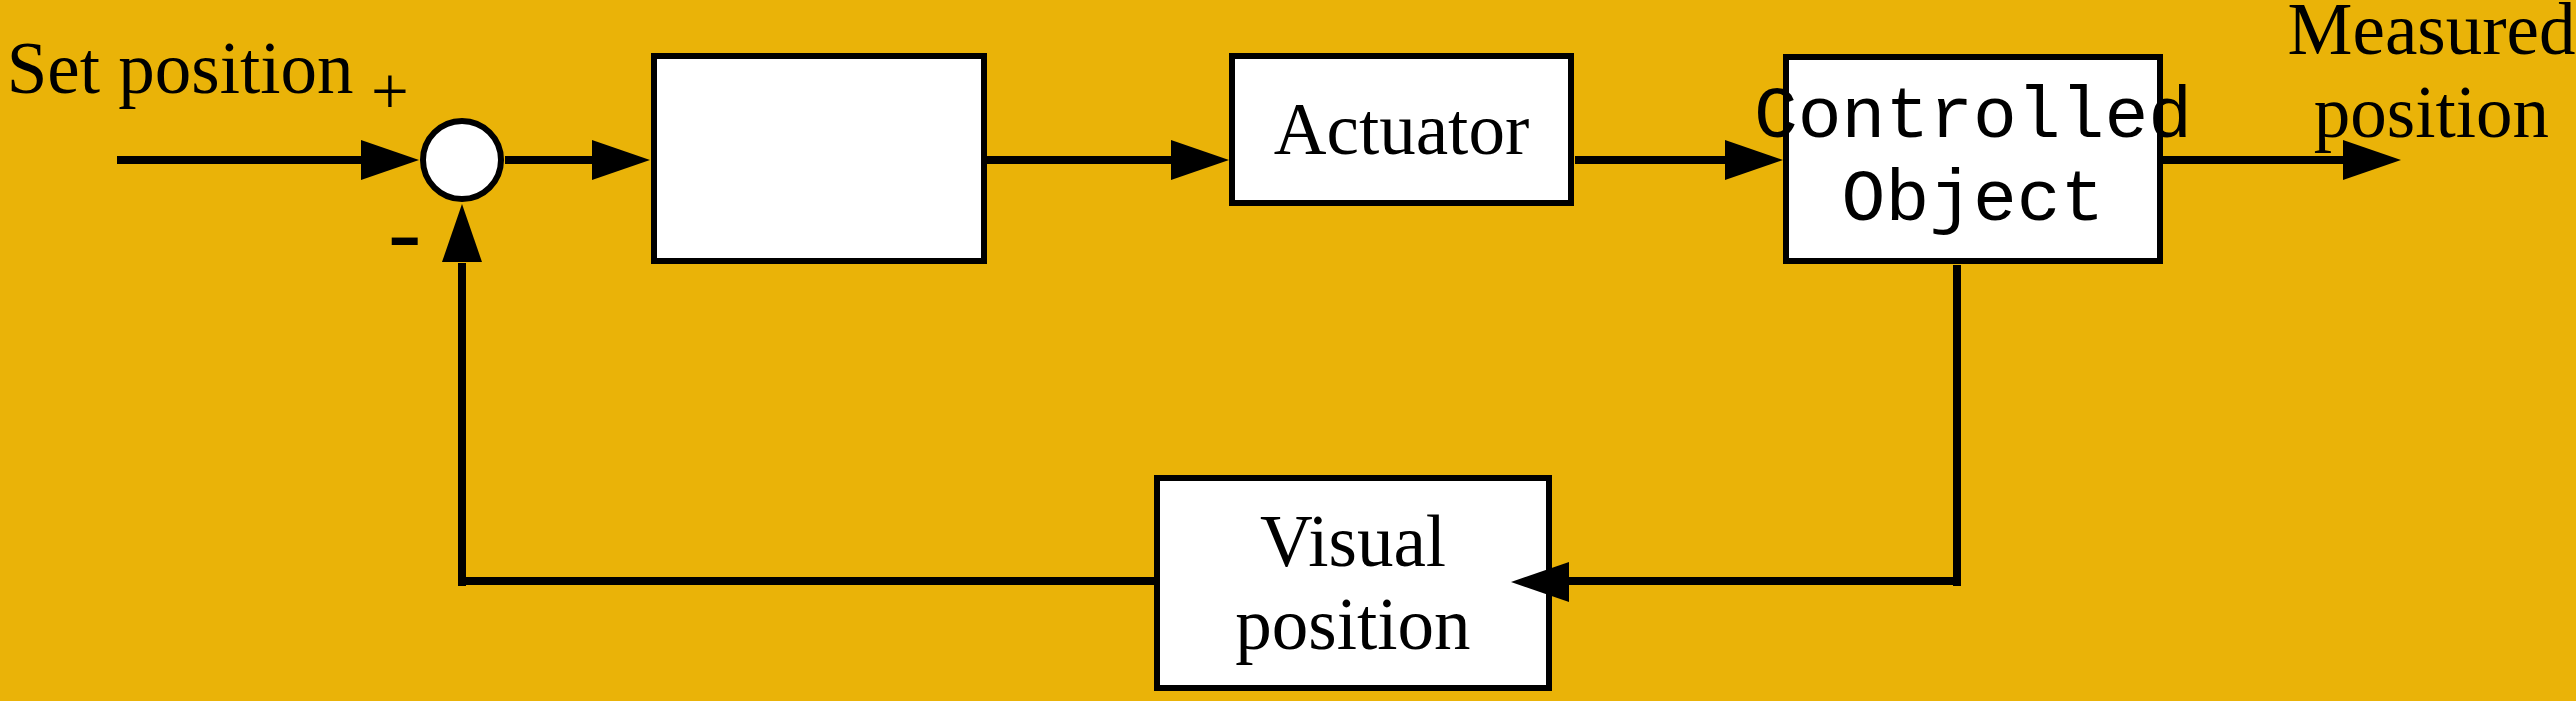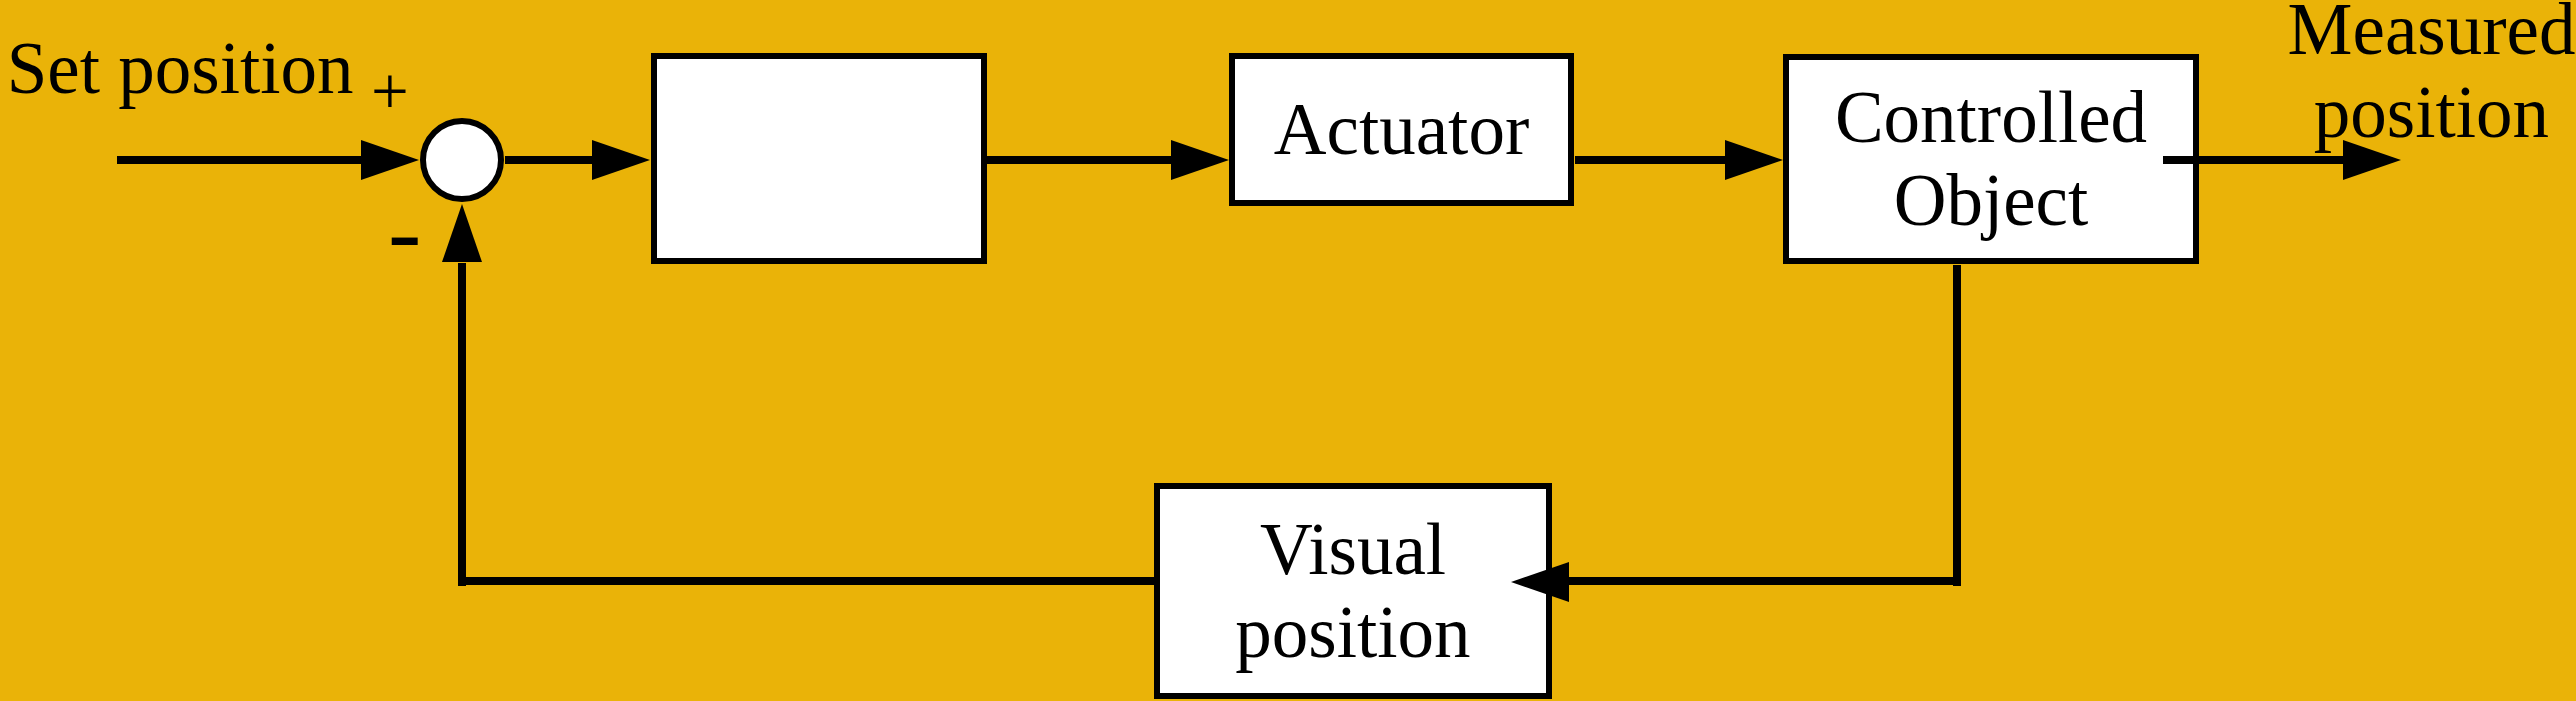--- a/index.html
+++ b/index.html
@@ -86,26 +86,26 @@
   <div class="sign" style="left:371px; top:58px; font-size:67px;">+</div>
   <div class="sign" style="left:388px; top:182px; font-size:100px;">-</div>
 
   <div class="block" style="left:651px; top:53px; width:336px; height:211px;">
   </div>
 
   <div class="block" style="left:1229px; top:53px; width:345px; height:153px;">
     <span>Actuator</span>
   </div>
 
-  <div class="block" style="left:1783px; top:54px; width:416px; height:210px;">
+  <div class="block" style="left:1783px; top:54px; width:380px; height:210px;font-family:Liberation Mono, monospace;">
     <span>Controlled</span>
     <span>Object</span>
   </div>
 
-  <div class="block" style="left:1154px; top:475px; width:398px; height:216px;margin-top:8px;">
+  <div class="block" style="left:1154px; top:475px; width:398px; height:216px;">
     <span>Visual</span>
     <span>position</span>
   </div>
 
   <div class="line-h" style="left:117px; top:156px; width:250px;"></div>
   <div class="arrow-r" style="left:361px; top:140px;"></div>
 
   <div class="line-h" style="left:505px; top:156px; width:92px;"></div>
   <div class="arrow-r" style="left:592px; top:140px;"></div>
 

